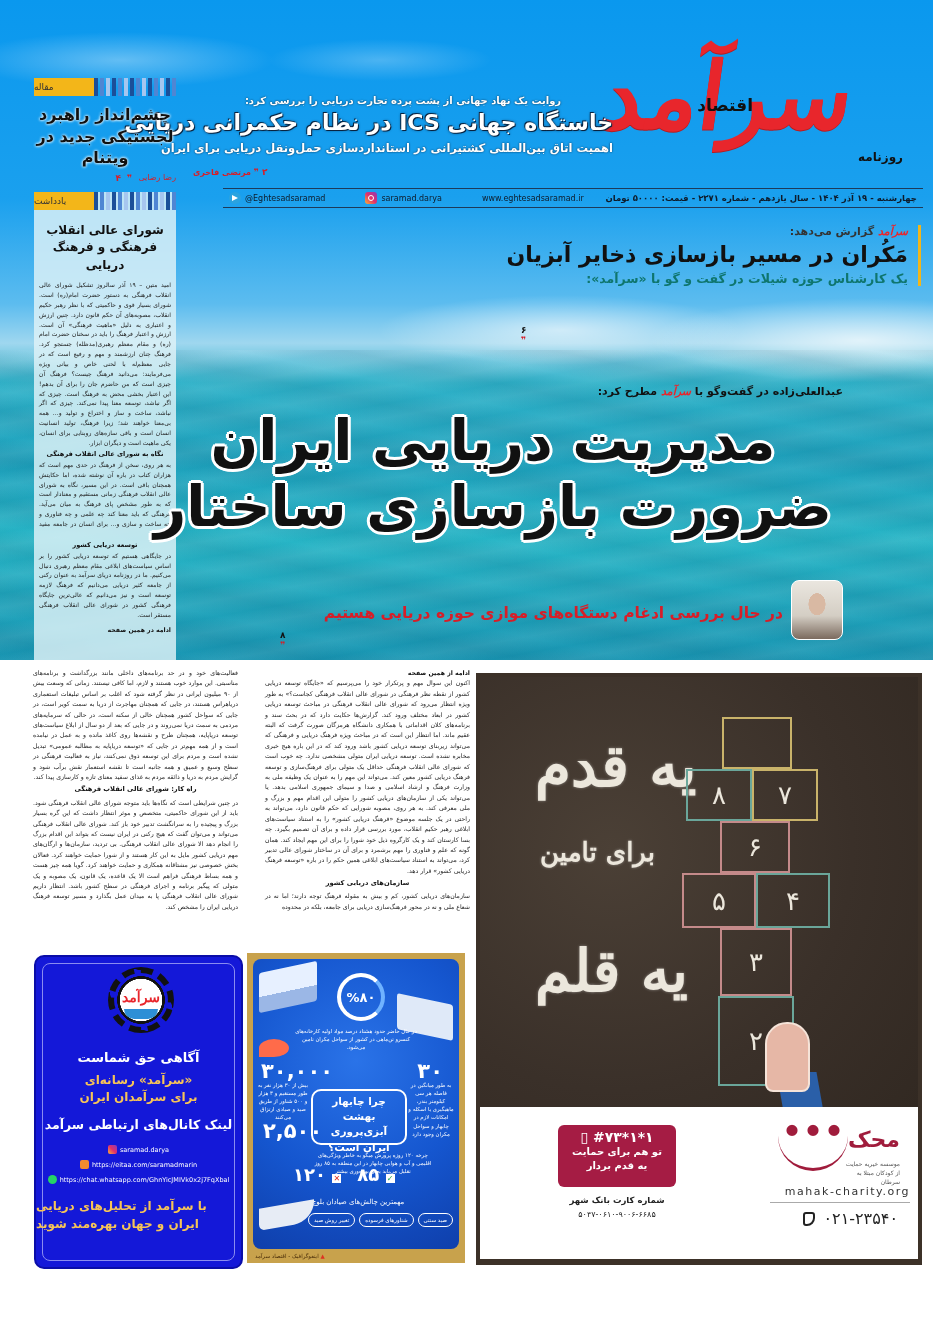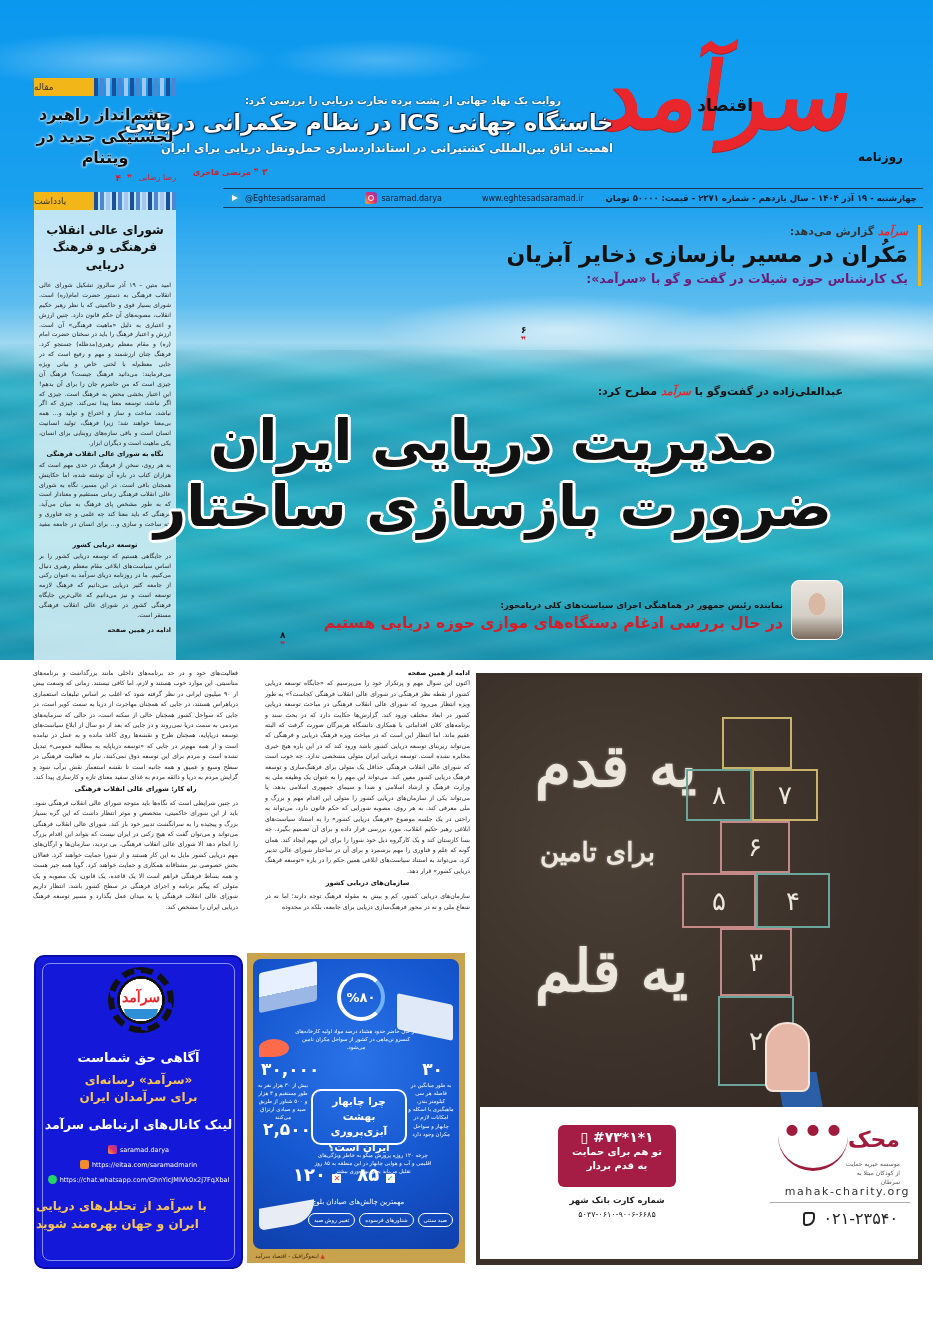--- a/index.html
+++ b/index.html
@@ -53,21 +53,21 @@
   .ics-title { font-size: 22px; font-weight: bold; color: #fff; margin-top: 4px; text-shadow: 0 0 3px #0a2440, 1px 1px 0 #0a2440, -1px -1px 0 #0a2440; white-space: nowrap; }
   .ics-sub { font-size: 11.5px; font-weight: bold; color: #fff; margin-top: 6px; text-shadow: 0 0 2px #0a2440; white-space: nowrap; }
   .ics-author { position: absolute; left: 0px; top: 72px; font-size: 8px; color: #d71e28; font-weight: bold; }
   .page-ref { color: #d71e28; font-weight: bold; font-size: 9px; }
 
   
   .mokran { position: absolute; right: 12px; top: 225px; width: 400px; text-align: right; border-right: 3px solid #f3b619; padding-right: 10px; }
   .mokran-kicker { font-size: 11px; color: #333; font-weight: bold; }
   .mokran-kicker .brand { color: #e8262c; font-style: italic; }
   .mokran-title { font-size: 22px; font-weight: bold; color: #111; margin-top: 4px; white-space: nowrap; }
-  .mokran-sub { font-size: 12.5px; font-weight: bold; color: #701a75; margin-top: 4px; white-space: nowrap; }
+  .mokran-sub { font-size: 12.5px; font-weight: bold; color: #0f766e; margin-top: 4px; white-space: nowrap; }
   .mokran-ref { position: absolute; left: 0px; top: 100px; text-align: left; }
 
   
   .sidebar { position: absolute; left: 34px; top: 78px; width: 142px; }
   .sec-tab { height: 18px; display: flex; align-items: stretch; }
   .sec-tab-label { background: #f3b619; width: 60px; font-size: 9px; color: #333; display: flex; align-items: center; justify-content: flex-end; padding-right: 6px; }
   .sec-tab-stripes { flex: 1; background: repeating-linear-gradient(90deg, #1b4f99 0 4px, #ffffff00 4px 6px, #4f86d3 6px 10px, #ffffff00 10px 12px, #a6c6ef 12px 16px, #ffffff00 16px 18px); }
   .article-title { font-size: 16px; font-weight: bold; color: #111; text-align: center; line-height: 1.35; margin-top: 8px; text-shadow: 0 0 3px #fff, 0 0 3px #fff; }
   .byline { font-size: 8px; color: #d71e28; text-align: right; margin-top: 4px; display: flex; justify-content: flex-start; gap: 6px; direction: rtl; }
   .note-panel { position: absolute; left: 34px; top: 192px; width: 142px; height: 468px; background: rgba(225,243,248,0.82); }
@@ -138,21 +138,21 @@
   .ic-whatsapp { width: 9px; height: 9px; border-radius: 50%; background: #25d366; display: inline-block; }
   .ic-insta-sm { width: 9px; height: 9px; border-radius: 2px; background: linear-gradient(45deg,#f9b233,#e1306c,#8a3ab9); display: inline-block; }
   .ad-foot { position: absolute; top: 240px; width: 100%; text-align: left; color: #f7c457; font-weight: bold; font-size: 12px; line-height: 1.5; }
 
   
   .info { position: absolute; left: 247px; top: 953px; width: 218px; height: 310px; background: #c8a24c; padding: 3px; }
   .info-inner { position: absolute; left: 6px; top: 6px; width: 206px; height: 290px; border-radius: 8px;
     background: radial-gradient(circle at 50% 35%, #2a73e8 0%, #1556cf 55%, #0f3fab 100%); overflow: hidden; }
   .pct-ring { position: absolute; left: 84px; top: 14px; width: 48px; height: 48px; border-radius: 50%; border: 4px solid #fff; border-right-color: #6fb2ff; display: flex; align-items: center; justify-content: center; color: #fff; font-size: 13px; font-weight: bold; }
   .info-text { position: absolute; color: #fff; font-size: 5.4px; line-height: 1.5; text-align: center; }
-  .info-big { position: absolute; color: #fff; font-weight: bold; font-size: 17px; }
+  .info-big { position: absolute; color: #fff; font-weight: bold; font-size: 21px; }
   .info-q { position: absolute; left: 58px; top: 130px; width: 96px; height: 56px; border: 2px solid #fff; border-radius: 10px; color: #fff; font-weight: bold; font-size: 10.5px; line-height: 1.45; text-align: center; padding-top: 3px; }
   .truck { position: absolute; left: 6px; top: 8px; width: 58px; height: 40px; background: linear-gradient(180deg,#e7f0ff 0 60%, #9bb7e6 60% 100%); border-radius: 3px; transform: skewY(-12deg); }
   .factory { position: absolute; right: 6px; top: 40px; width: 56px; height: 36px; background: #dfe9f8; border-radius: 3px; transform: skewY(12deg); }
   .shrimp { position: absolute; left: 6px; top: 80px; width: 30px; height: 18px; border-radius: 50% 50% 50% 0; background: #ff6b4a; }
   .boat { position: absolute; left: 6px; top: 245px; width: 55px; height: 22px; background: #e7ecf5; border-radius: 0 0 20px 6px; transform: skewY(-10deg); }
   .chip-row { position: absolute; top: 254px; right: 6px; display: flex; gap: 4px; direction: rtl; }
   .chip { border: 1px solid #fff; border-radius: 8px; font-size: 5.5px; color: #fff; padding: 3px 5px; }
   .check-row { position: absolute; top: 205px; left: 40px; color: #fff; font-size: 18px; font-weight: bold; display: flex; gap: 16px; direction: ltr; align-items: center; }
   .mark-x { width: 9px; height: 9px; background: #fff; color: #d32; font-size: 8px; display: inline-flex; align-items: center; justify-content: center; }
   .mark-ok { width: 9px; height: 9px; background: #fff; color: #18a34a; font-size: 8px; display: inline-flex; align-items: center; justify-content: center; }
@@ -247,21 +247,20 @@
     <span class="brand">سرآمد</span>
     <span>مطرح کرد:</span>
   </div>
   <div class="main-title">
     <div>مدیریت دریایی ایران</div>
     <div>ضرورت بازسازی ساختار</div>
   </div>
 </div>
 <div class="portrait"></div>
 <div class="rep-sub">
-  <div class="rep-kicker">نماینده رئیس جمهور در هماهنگی اجرای سیاست‌های کلی دریامحور:</div>
   <div class="rep-title">در حال بررسی ادغام دستگاه‌های موازی حوزه دریایی هستیم</div>
 </div>
 <div class="rep-ref">
   <div class="page-ref" style="color:#111">۸</div>
   <div class="page-ref">❞</div>
 </div>
 
 <div class="col col-mid">
   <div class="lead">ادامه از همین صفحه</div>
   <p>اکنون این سوال مهم و پرتکرار خود را می‌پرسیم که «جایگاه توسعه دریایی کشور از نقطه نظر فرهنگی در شورای عالی انقلاب فرهنگی کجاست؟» به طور ویژه انتظار می‌رود که شورای عالی انقلاب فرهنگی در مباحث توسعه دریایی کشور در ابعاد مختلف ورود کند. گزارش‌ها حکایت دارد که در بحث سند و برنامه‌های کلان اقداماتی با همکاری دانشگاه هرمزگان صورت گرفت که البته عقیم ماند. اما انتظار این است که در مباحث ویژه فرهنگ دریایی و فرهنگی که می‌تواند زیربنای توسعه دریایی کشور باشد ورود کند که در این باره هیچ خبری مخابره نشده است. توسعه دریایی ایران متولی مشخصی ندارد. چه خوب است که شورای عالی انقلاب فرهنگی حداقل یک متولی برای فرهنگ‌سازی و توسعه فرهنگ دریایی کشور معین کند. می‌تواند این مهم را به عنوان یک وظیفه ملی به وزارت فرهنگ و ارشاد اسلامی و صدا و سیمای جمهوری اسلامی بدهد. یا می‌تواند یکی از سازمان‌های دریایی کشور را متولی این اقدام مهم و بزرگ و ملی معرفی کند. به هر روی، مصوبه شورایی که حکم قانون دارد، می‌تواند به راحتی در یک جلسه موضوع «فرهنگ دریایی کشور» را به استناد سیاست‌های ابلاغی رهبر حکیم انقلاب، مورد بررسی قرار داده و برای آن تصمیم بگیرد. چه بسا کارستان کند و یک کارگروه ذیل خود شورا را برای این مهم ایجاد کند. همان گونه که علم و فناوری را مهم برشمرد و برای آن در ساختار شورای عالی تدبیر کرد، می‌تواند به استناد سیاست‌های ابلاغی همین حکم را در باره «توسعه فرهنگ دریایی کشور» قرار دهد.</p>

